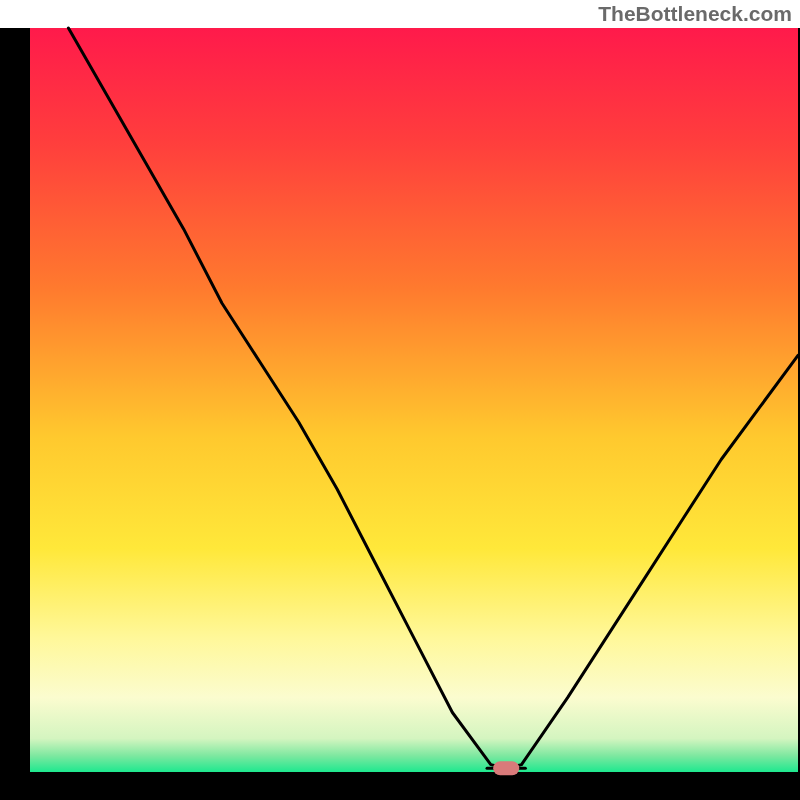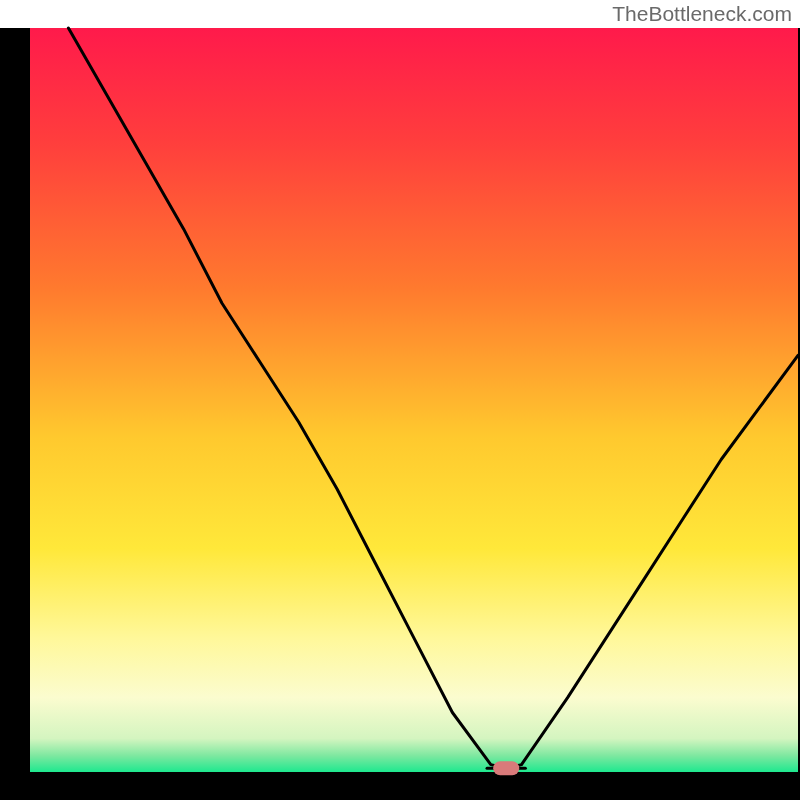--- a/index.html
+++ b/index.html
@@ -12,21 +12,21 @@
     position: relative;
     width: 800px;
     height: 800px;
   }
   .watermark {
     position: absolute;
     top: 2px;
     right: 8px;
     color: #6a6a6a;
     font-size: 21px;
-    font-weight: 400;
+    font-weight: 700;
     z-index: 10;
     letter-spacing: 0px;
   }
   svg {
     display: block;
   }
 </style>
 </head>
 <body>
 

